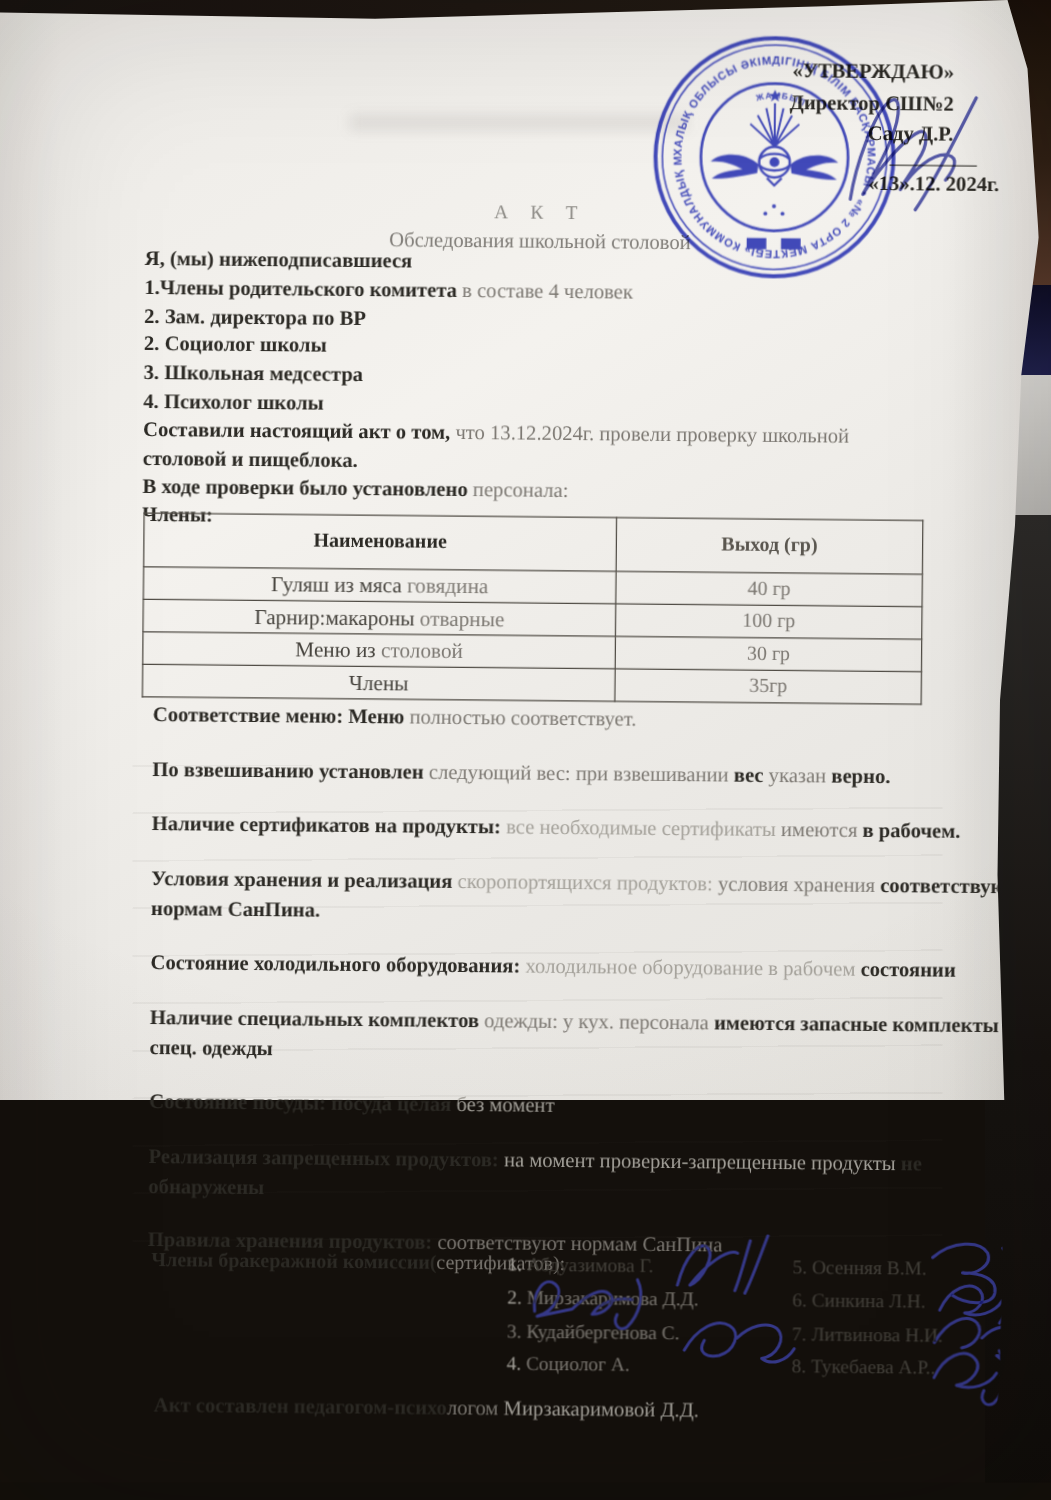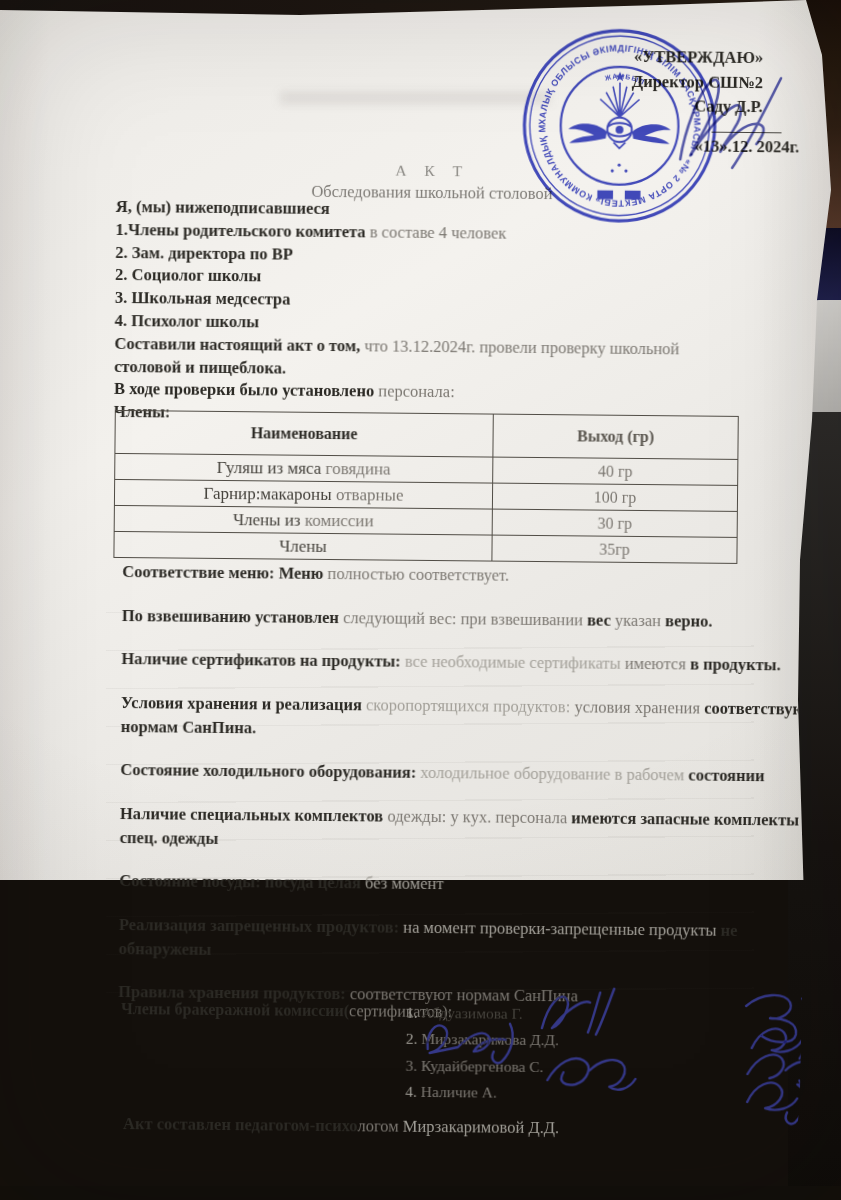--- a/index.html
+++ b/index.html
@@ -157,48 +157,54 @@
       <tbody>
           <tr>
             <td class="c-name"><span class="s-b">Гуляш  из мяса </span><span class="s-m"> говядина</span></td>
             <td class="c-weight"><span class="s-m">40 гр</span></td>
           </tr>
           <tr>
             <td class="c-name"><span class="s-b">Гарнир:макароны </span><span class="s-m">отварные</span></td>
             <td class="c-weight"><span class="s-m">100 гр</span></td>
           </tr>
           <tr>
-            <td class="c-name"><span class="s-b">Члены из </span><span class="s-m">комиссии</span></td>
+            <td class="c-name"><span class="s-b">Меню из </span><span class="s-m">столовой</span></td>
             <td class="c-weight"><span class="s-m">30 гр</span></td>
           </tr>
           <tr>
             <td class="c-name"><span class="s-b">Члены</span></td>
             <td class="c-weight"><span class="s-m">35гр</span></td>
           </tr>
         </tbody>
     </table>
 
     <div class="findings">
         <p class="finding"><span class="s-d">Соответствие меню: Меню </span><span class="s-m">полностью соответствует.</span></p>
         <p class="finding"><span class="s-d">По взвешиванию установлен </span><span class="s-m">следующий вес: при взвешивании </span><span class="s-d">вес </span><span class="s-m">указан </span><span class="s-d">верно.</span></p>
-        <p class="finding"><span class="s-d">Наличие сертификатов на продукты: </span><span class="s-f">все необходимые сертификаты </span><span class="s-m">имеются </span><span class="s-d">в продукты.</span></p>
+        <p class="finding"><span class="s-d">Наличие сертификатов на продукты: </span><span class="s-f">все необходимые сертификаты </span><span class="s-m">имеются </span><span class="s-d">в рабочем.</span></p>
         <p class="finding"><span class="s-d">Условия хранения и реализация </span><span class="s-f">скоропортящихся продуктов: </span><span class="s-m">условия хранения </span><span class="s-d">соответствуют нормам СанПина.</span></p>
         <p class="finding"><span class="s-d">Состояние холодильного оборудования: </span><span class="s-f">холодильное оборудование в рабочем </span><span class="s-d">состоянии</span></p>
         <p class="finding"><span class="s-d">Наличие специальных комплектов </span><span class="s-m">одежды: у кух. персонала </span><span class="s-d">имеются запасные комплекты спец. одежды</span></p>
         <p class="finding"><span class="s-d">Состояние посуды: посуда целая </span><span class="s-f">без момент</span></p>
         <p class="finding"><span class="s-d">Реализация запрещенных продуктов: </span><span class="s-f">на момент проверки-запрещенные продукты </span><span class="s-d">не обнаружены</span></p>
         <p class="finding"><span class="s-d">Правила хранения продуктов: </span><span class="s-m">соответствуют нормам СанПина</span></p>
       </div>
 
     <div class="commission-label"><span class="s-d">Члены бракеражной комиссии(</span><span class="s-m">сертификатов): </span></div>
     <div class="com-col" id="com-col1">
         <div class="com-line"><span class="s-f">1. </span><span class="s-b">Абдуазимова Г.</span></div>
         <div class="com-line"><span class="s-f">2. </span><span class="s-m">Мирзакаримова Д.Д.</span></div>
         <div class="com-line"><span class="s-m">3. Кудайбергенова С.</span></div>
-        <div class="com-line"><span class="s-f">4. </span><span class="s-m">Наличие А.</span></div>
+        <div class="com-line"><span class="s-f">4. </span><span class="s-m">Социолог А.</span></div>
+      </div>
+    <div class="com-col" id="com-col2">
+        <div class="com-line"><span class="s-b">5. Осенняя В.М.</span></div>
+        <div class="com-line"><span class="s-b">6. Синкина Л.Н.</span></div>
+        <div class="com-line"><span class="s-b">7. Литвинова Н.И.</span></div>
+        <div class="com-line"><span class="s-b">8. Тукебаева А.Р..</span></div>
       </div>
 
     <div class="footer-line"><span class="s-d">Акт составлен педагогом-психо</span><span class="s-m">логом </span><span class="s-f">Мирзакаримовой Д.Д.</span></div>
 
     <svg class="sig" id="sig-director" style="left:660px;top:64px;width:130px;height:100px" viewBox="0 0 130 100">
       <path d="M16,90 C20,62 34,22 46,12 C56,4 56,22 48,42 C40,62 30,78 26,86 C38,66 58,42 70,36 C78,32 78,46 70,58 C64,70 58,76 56,82 C66,66 82,52 94,54 C102,56 100,64 92,74 M116,8 C100,40 82,78 68,98"></path>
     </svg>
     <svg class="sig" style="left:538px;top:980px;width:100px;height:55px" viewBox="0 0 100 55">
       <path d="M8,44 C14,20 26,8 32,14 C38,20 28,40 18,44 C30,28 48,14 56,18 M66,8 C62,22 58,38 54,48 M80,4 C74,20 68,38 62,50"></path>
     </svg>

